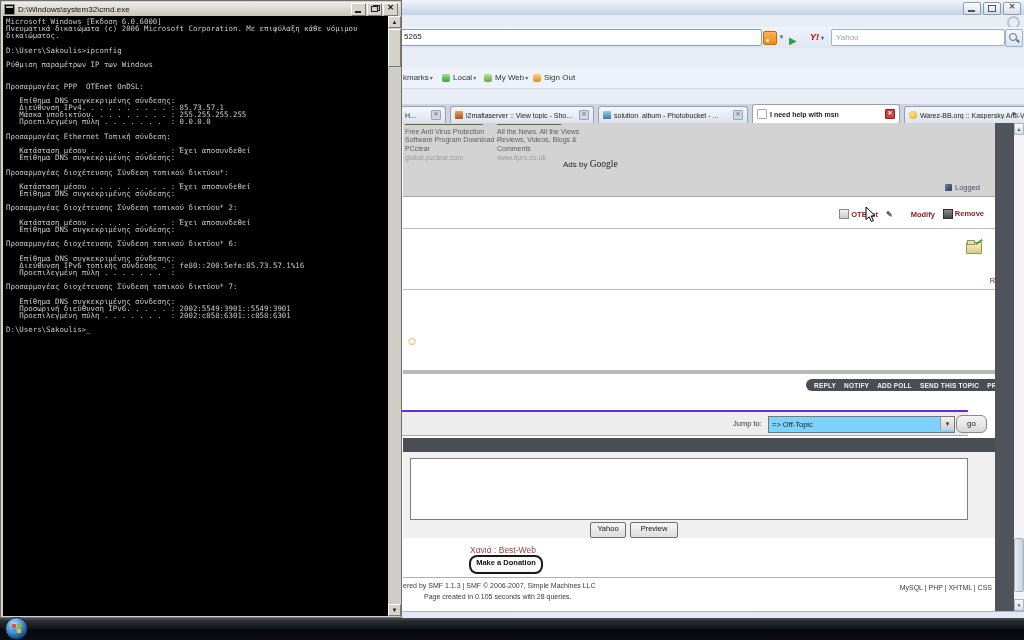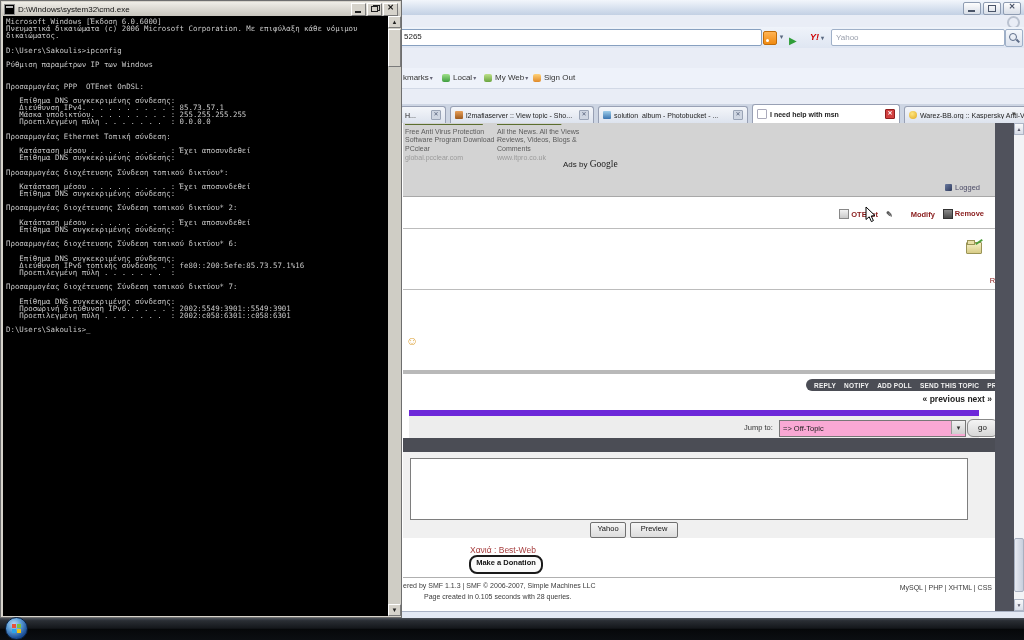--- a/index.html
+++ b/index.html
@@ -97,24 +97,24 @@
   .folder2{left:966px;top:119px;width:14px;height:10px;background:linear-gradient(#f5f0c8,#d8cc86);
     border:1px solid #9a9456;border-radius:1px}
   .folder2::before{content:"";position:absolute;left:0;top:-3px;width:6px;height:3px;background:#e8e0a8;border:1px solid #9a9456}
   .folder2::after{content:"";position:absolute;right:-2px;top:-2px;width:8px;height:2px;background:#4e9e3a;transform:rotate(-35deg)}
   .smiley{left:406px;top:211px;font-size:12px;color:#dc9f33}
   .smiley::after{content:"☺"}
   .thickline{left:403px;top:247px;width:592px;height:4px;background:#b9b9b9}
   .replybar{left:806px;top:256px;height:12px;background:#4b4d55;border-radius:6px;
     display:flex;align-items:center;gap:8px;padding:0 8px;font-size:6.5px;font-weight:bold;color:#f2f2f2;letter-spacing:.2px}
   .prevnext{left:700px;top:271px;width:292px;text-align:right;font-size:8.5px;color:#222;font-weight:bold}
-  .jumppanel{left:409px;top:287px;width:570px;height:23px;background:#ededed;
-    border-top:6px solid #6d28d9;border-bottom:1px solid #adadad}
+  .jumppanel{left:398px;top:287px;width:570px;height:23px;background:#ededed;
+    border-top:2px solid #6d28d9;border-bottom:1px solid #adadad}
   .jumplabel{left:335px;top:7px;font-size:7.5px;color:#333}
-  .jumpsel{left:370px;top:4px;width:185px;height:15px;background:#f9a8d4;border:1px solid #777}
+  .jumpsel{left:370px;top:4px;width:185px;height:15px;background:#7dd3fc;border:1px solid #777}
   .jumpval{position:absolute;left:3px;top:3px;font-size:7.5px;color:#222}
   .selarrow{position:absolute;right:0;top:0;width:13px;height:13px;background:linear-gradient(#f2f2f2,#cfcfcf);
     border-left:1px solid #999;text-align:center;font-size:7px;color:#333;line-height:13px}
   .selarrow::after{content:"▾"}
   .gobtn2{left:558px;top:3px;width:29px;height:16px;background:linear-gradient(#f4f4f4,#d8d8d8);
     border:1px solid #888;border-radius:6px;text-align:center;font-size:8px;color:#222;line-height:15px}
   .darkbar2{left:403px;top:315px;width:592px;height:14px;background:#4b4d55}
   .qrarea{left:403px;top:329px;width:592px;height:86px;background:#f0f0f0}
   .qrtext{left:410px;top:335px;width:556px;height:60px;background:#fff;border:1px solid #7e7e7e}
   .clsbtn{background:linear-gradient(#f6f6f6,#dcdcdc);border:1px solid #707070;border-radius:2px;
@@ -307,21 +307,20 @@
     <div class="abs thickline"></div>
 
     <div class="abs replybar">
       <span>REPLY</span>
       <span>NOTIFY</span>
       <span>ADD POLL</span>
       <span>SEND THIS TOPIC</span>
       <span>PRINT</span>
     </div>
 
-    <div class="abs prevnext">« previous next »</div>
 
     <div class="abs jumppanel">
       <span class="abs jumplabel">Jump to:</span>
       <div class="abs jumpsel">
         <span class="jumpval">=&gt; Off-Topic</span>
         <span class="selarrow"></span>
       </div>
       <div class="abs gobtn2">go</div>
     </div>
 

